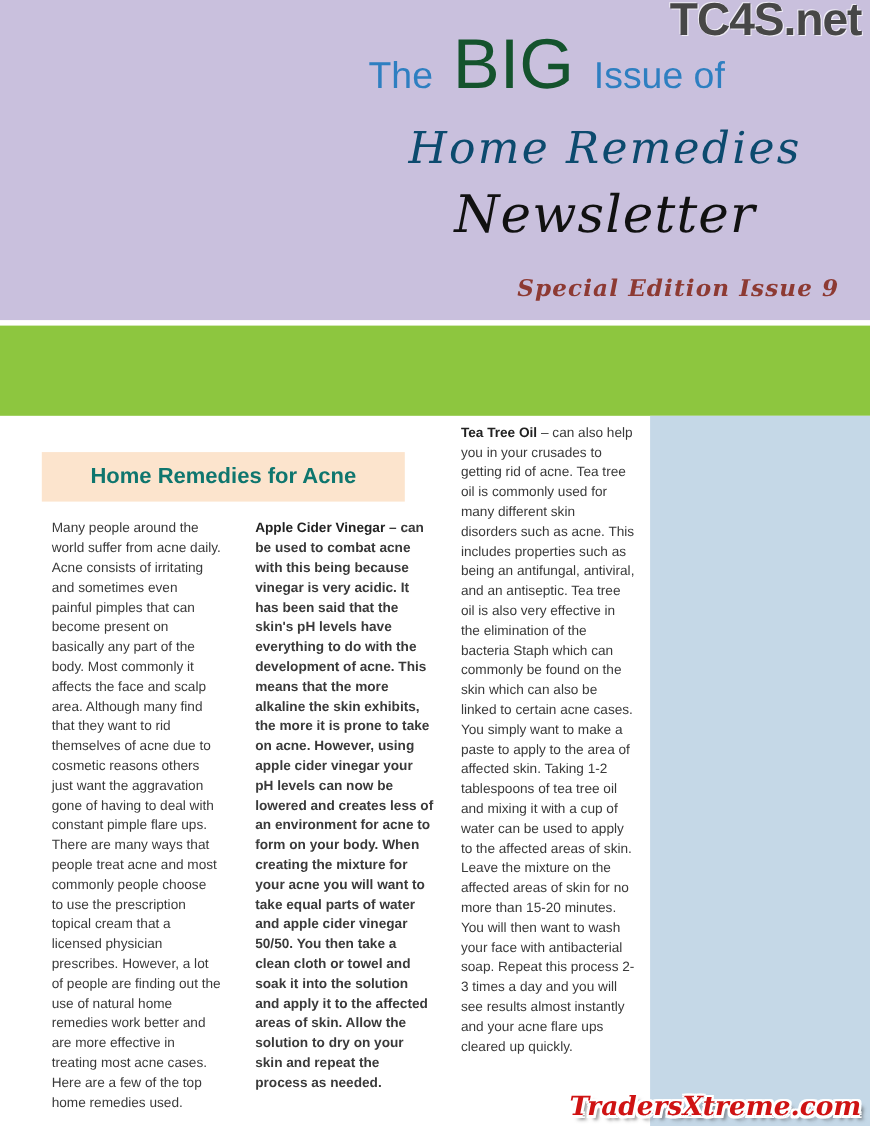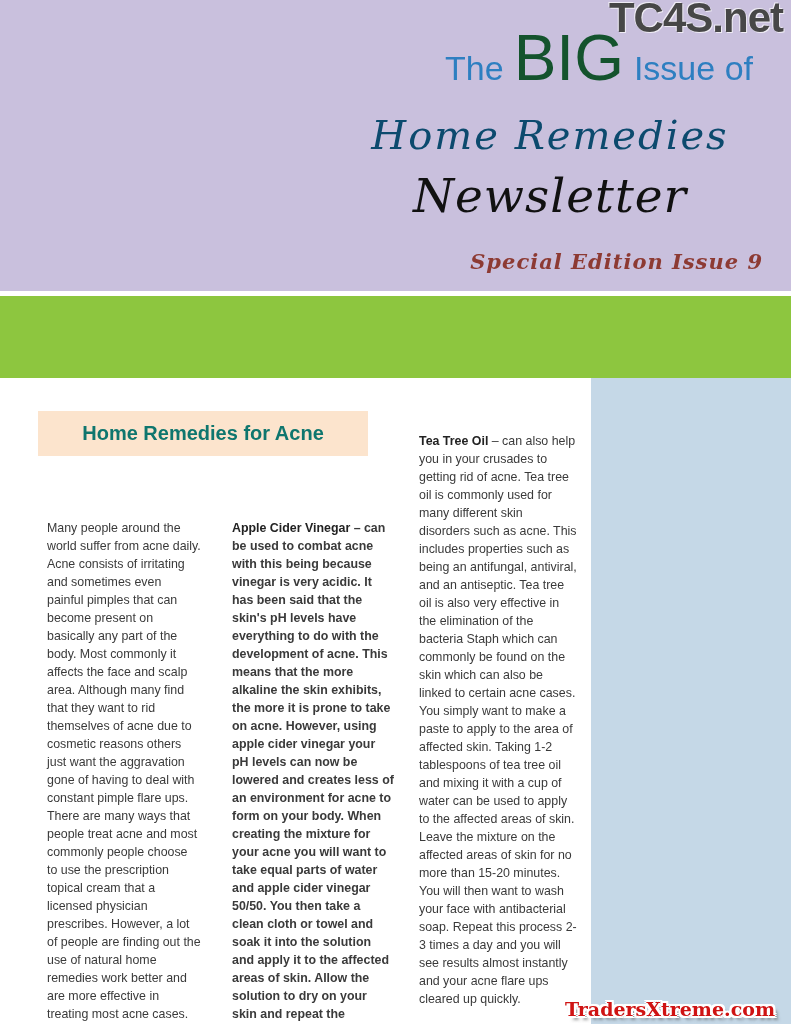--- a/index.html
+++ b/index.html
@@ -21,21 +21,21 @@
   }
   .blue-col{
     position:absolute;left:591px;top:378px;width:200px;height:646px;
     background:#c5d8e7;
   }
   .masthead{
     position:absolute;right:26px;top:26px;width:430px;
     text-align:center;
   }
   .title-line{
-    display:flex;justify-content:flex-end;align-items:baseline;gap:10px;
+    display:flex;align-items:baseline;gap:18px;
     padding-right:12px;
   }
   .title-the,.title-bookof{
     font-family:"Liberation Sans", sans-serif;
     font-size:34px;color:#2e7fc1;font-weight:400;
   }
   .title-big{
     font-family:Liberation Sans, sans-serif;
     font-size:64px;color:#14532d;font-weight:400;line-height:1;
   }
@@ -61,21 +61,20 @@
     display:flex;align-items:center;justify-content:center;
   }
   .heading-box h1{
     margin:0;font-size:20px;font-weight:700;color:#0f766e;
     font-family:"Liberation Sans", sans-serif;
   }
   .col{
     position:absolute;
     font-size:12.4px;line-height:1.45;color:#3a3a3a;
     text-align:left;
-    margin-top:48px;
   }
   .col p{margin:0;}
   .col b{color:#222222;}
   .col-1{left:47px;top:472px;width:154px;}
   .col-2{left:232px;top:472px;width:163px;font-weight:bold;}
   .col-3{left:419px;top:385px;width:158px;}
   
   .wm{position:absolute;font-weight:700;white-space:nowrap;}
   .wm-top{
     top:-6px;right:8px;
@@ -88,29 +87,30 @@
     font-family:"DejaVu Serif", serif;
     font-size:46px;letter-spacing:1px;color:#cf1313;
     text-shadow:
       -2px -2px 0 #ffffff, 2px -2px 0 #ffffff,
       -2px  2px 0 #ffffff, 2px  2px 0 #ffffff,
        0   -2px 0 #ffffff, 0    2px 0 #ffffff,
       -2px  0   0 #ffffff, 2px  0   0 #ffffff,
        5px  5px 4px rgba(60,60,60,.55);
   }
   .wm-bottom{
-    right:16px;bottom:4px;
+    right:8px;bottom:4px;
     font-family:"DejaVu Serif", serif;
-    font-size:19px;color:#cf1313;
+    font-size:24px;color:#cf1313;
     text-shadow:
       -2px -2px 0 #ffffff, 2px -2px 0 #ffffff,
       -2px  2px 0 #ffffff, 2px  2px 0 #ffffff,
        0   -2px 0 #ffffff, 0    2px 0 #ffffff,
       -2px  0   0 #ffffff, 2px  0   0 #ffffff,
        4px  4px 3px rgba(60,60,60,.5);
+    font-style: italic;
   }
 </style>
 </head>
 <body>
 
 <div class="page">
 
   <div class="lavender"></div>
   <div class="green-band"></div>
   <div class="blue-col"></div>

